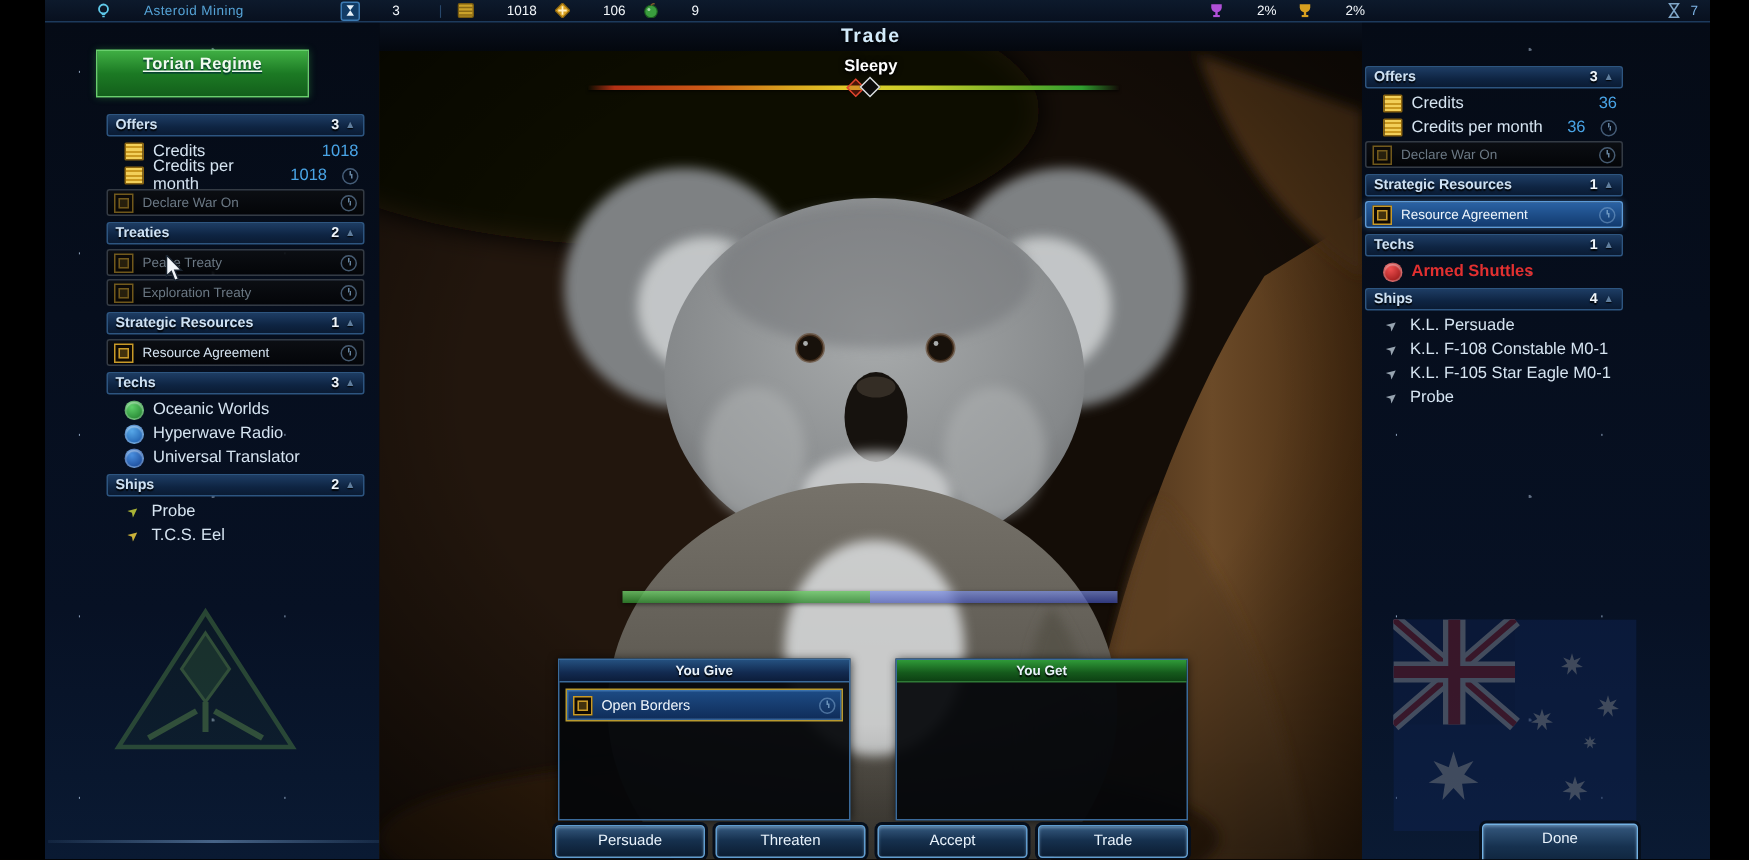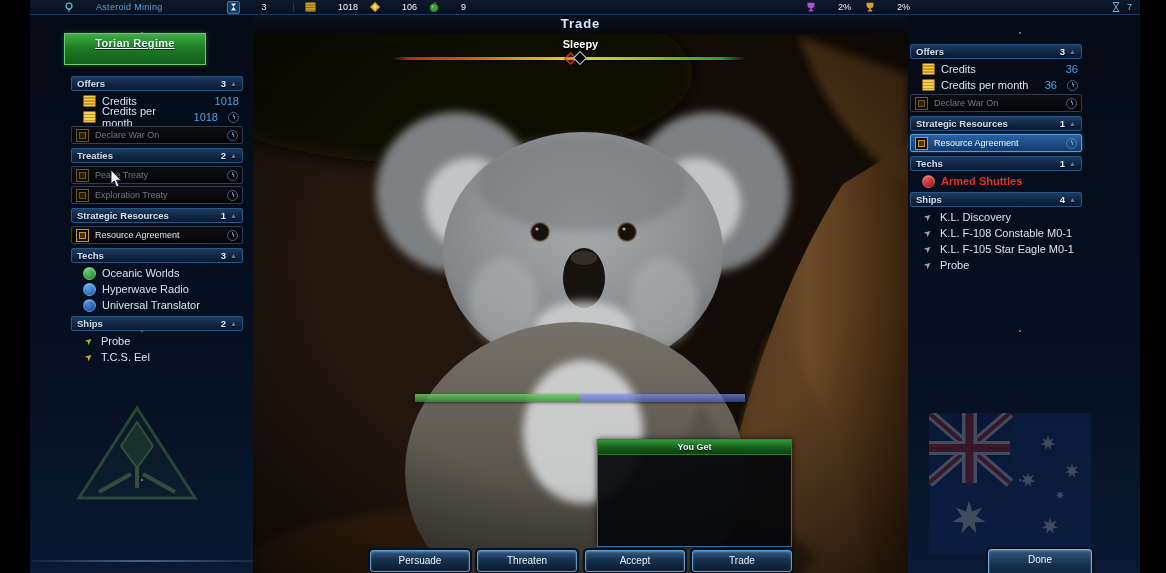--- a/index.html
+++ b/index.html
@@ -325,20 +325,28 @@
   <div class="title-band">Trade</div>
   <div class="mood-label">Sleepy</div>
   <div class="mood-bar"></div>
   <div class="marker marker-red"></div>
   <div class="marker marker-black"></div>
   <div class="accept-bar">
     <div class="accept-green"></div>
     <div class="accept-blue"></div>
   </div>
 
+  <div class="trade-box give-box">
+    <div class="trade-box-header">You Give</div>
+    <div class="give-item">
+      <span class="gold-sq"></span>
+      <span>Open Borders</span>
+      <span class="clock"></span>
+    </div>
+  </div>
   <div class="trade-box get-box">
     <div class="trade-box-header">You Get</div>
   </div>
 
   <div class="btn btn-persuade">Persuade</div>
   <div class="btn btn-threaten">Threaten</div>
   <div class="btn btn-accept">Accept</div>
   <div class="btn btn-reject">Trade</div>
   <div class="btn btn-done">Done</div>
 
@@ -466,21 +474,21 @@
         <span class="circ t-red"></span>
         <span class="red-label">Armed Shuttles</span>
       </div>
       <div class="sec-bar">
         <span>Ships</span>
         <span class="sec-count">4</span>
         <span class="sec-tri"></span>
       </div>
       <div class="row">
         <span class="shipico s-gray"></span>
-        <span>K.L. Discovery</span>
+        <span>K.L. Persuade</span>
       </div>
       <div class="row">
         <span class="shipico s-gray"></span>
         <span>K.L. F-108 Constable M0-1</span>
       </div>
       <div class="row">
         <span class="shipico s-gray"></span>
         <span>K.L. F-105 Star Eagle M0-1</span>
       </div>
       <div class="row">

